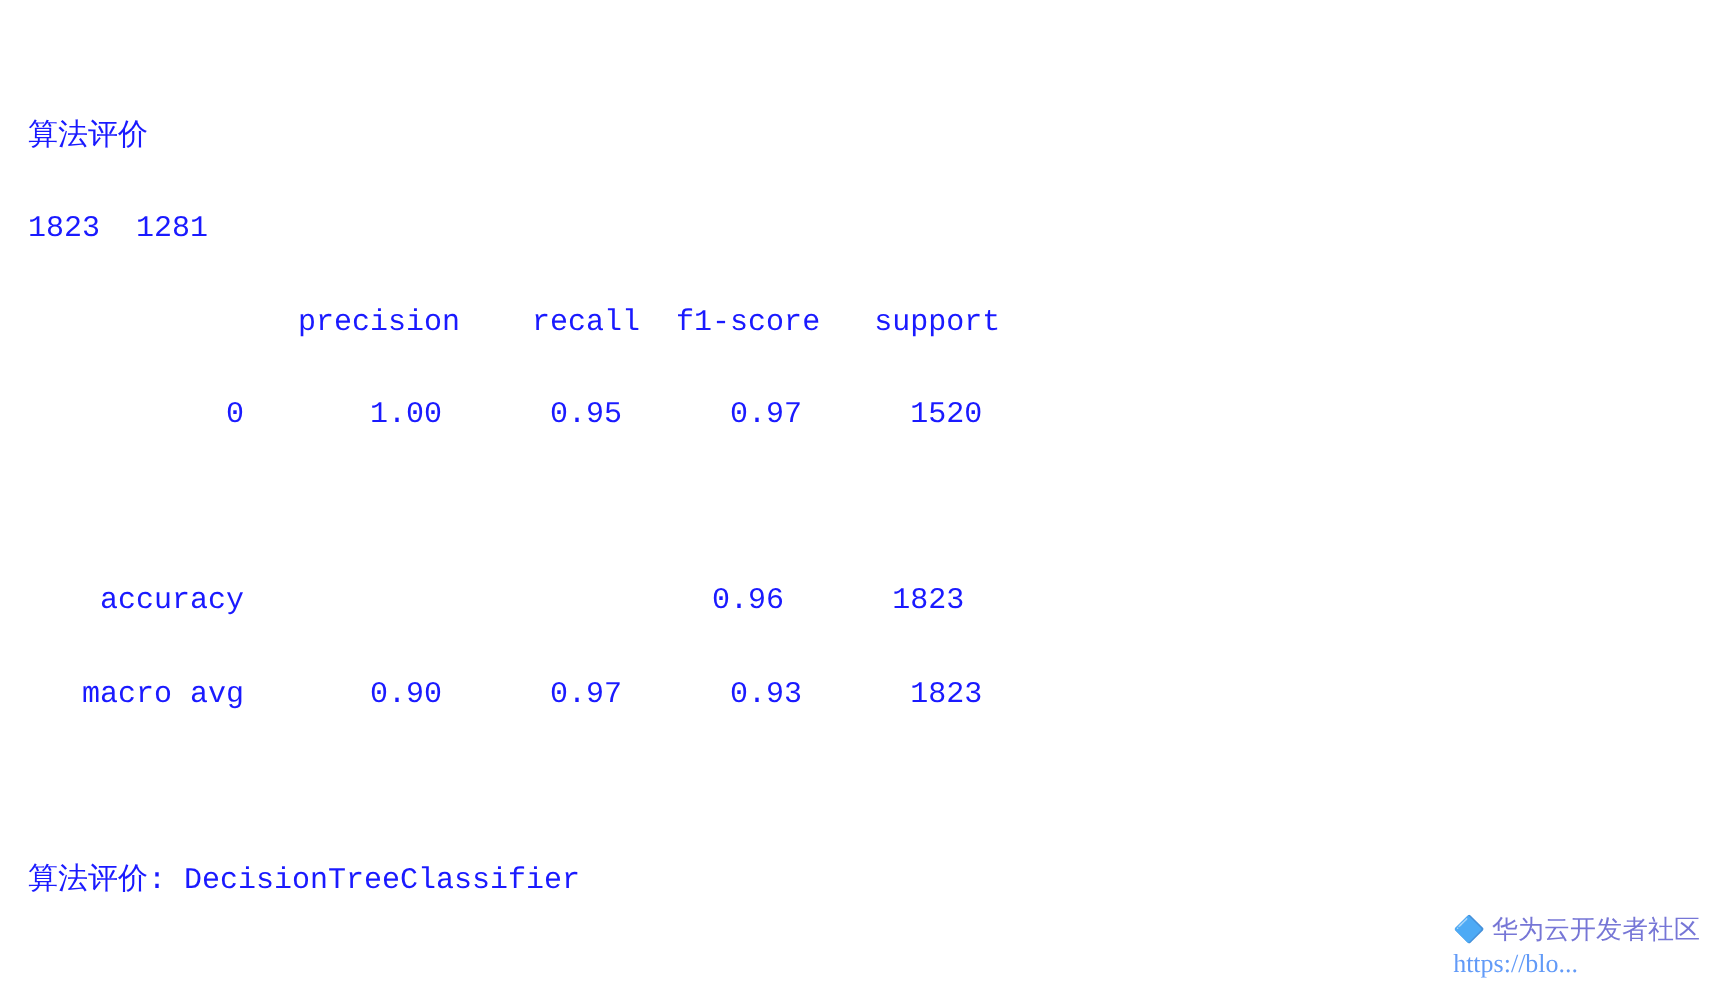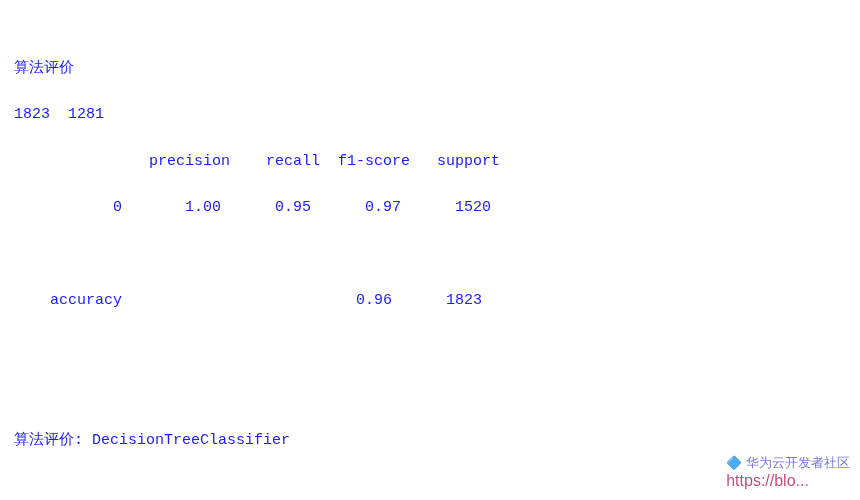--- a/index.html
+++ b/index.html
@@ -21,40 +21,40 @@
       white-space: pre;
       line-height: 1.55;
     }
     .watermark {
       position: absolute;
       bottom: 10px;
       right: 10px;
       font-size: 13px;
       color: #5555cc;
       opacity: 0.8;
-      font-family: Liberation Sans, sans-serif;
+      font-family: Liberation Serif, serif;
     }
     .watermark-link {
-      color: #be185d;
-      font-size: 16px;
+      color: #3b82f6;
+      font-size: 13px;
     }
   </style>
 </head>
 <body>
 
 <div class="content-block">
   <br><span>算法评价</span>
   <br><span>1823  1281</span>
   <br><span>               precision    recall  f1-score   support</span>
   <span>
            0       1.00      0.95      0.97      1520</span>
   <br>
   <span>
     accuracy                          0.96      1823</span>
-  <br>
+  <br><span>   macro avg       0.90      0.97      0.93      1823</span>
   <br>
   <span>
 算法评价: DecisionTreeClassifier</span>
   <br>
   
   <br>
   <br>
   <br>
   <br>
   <br>

